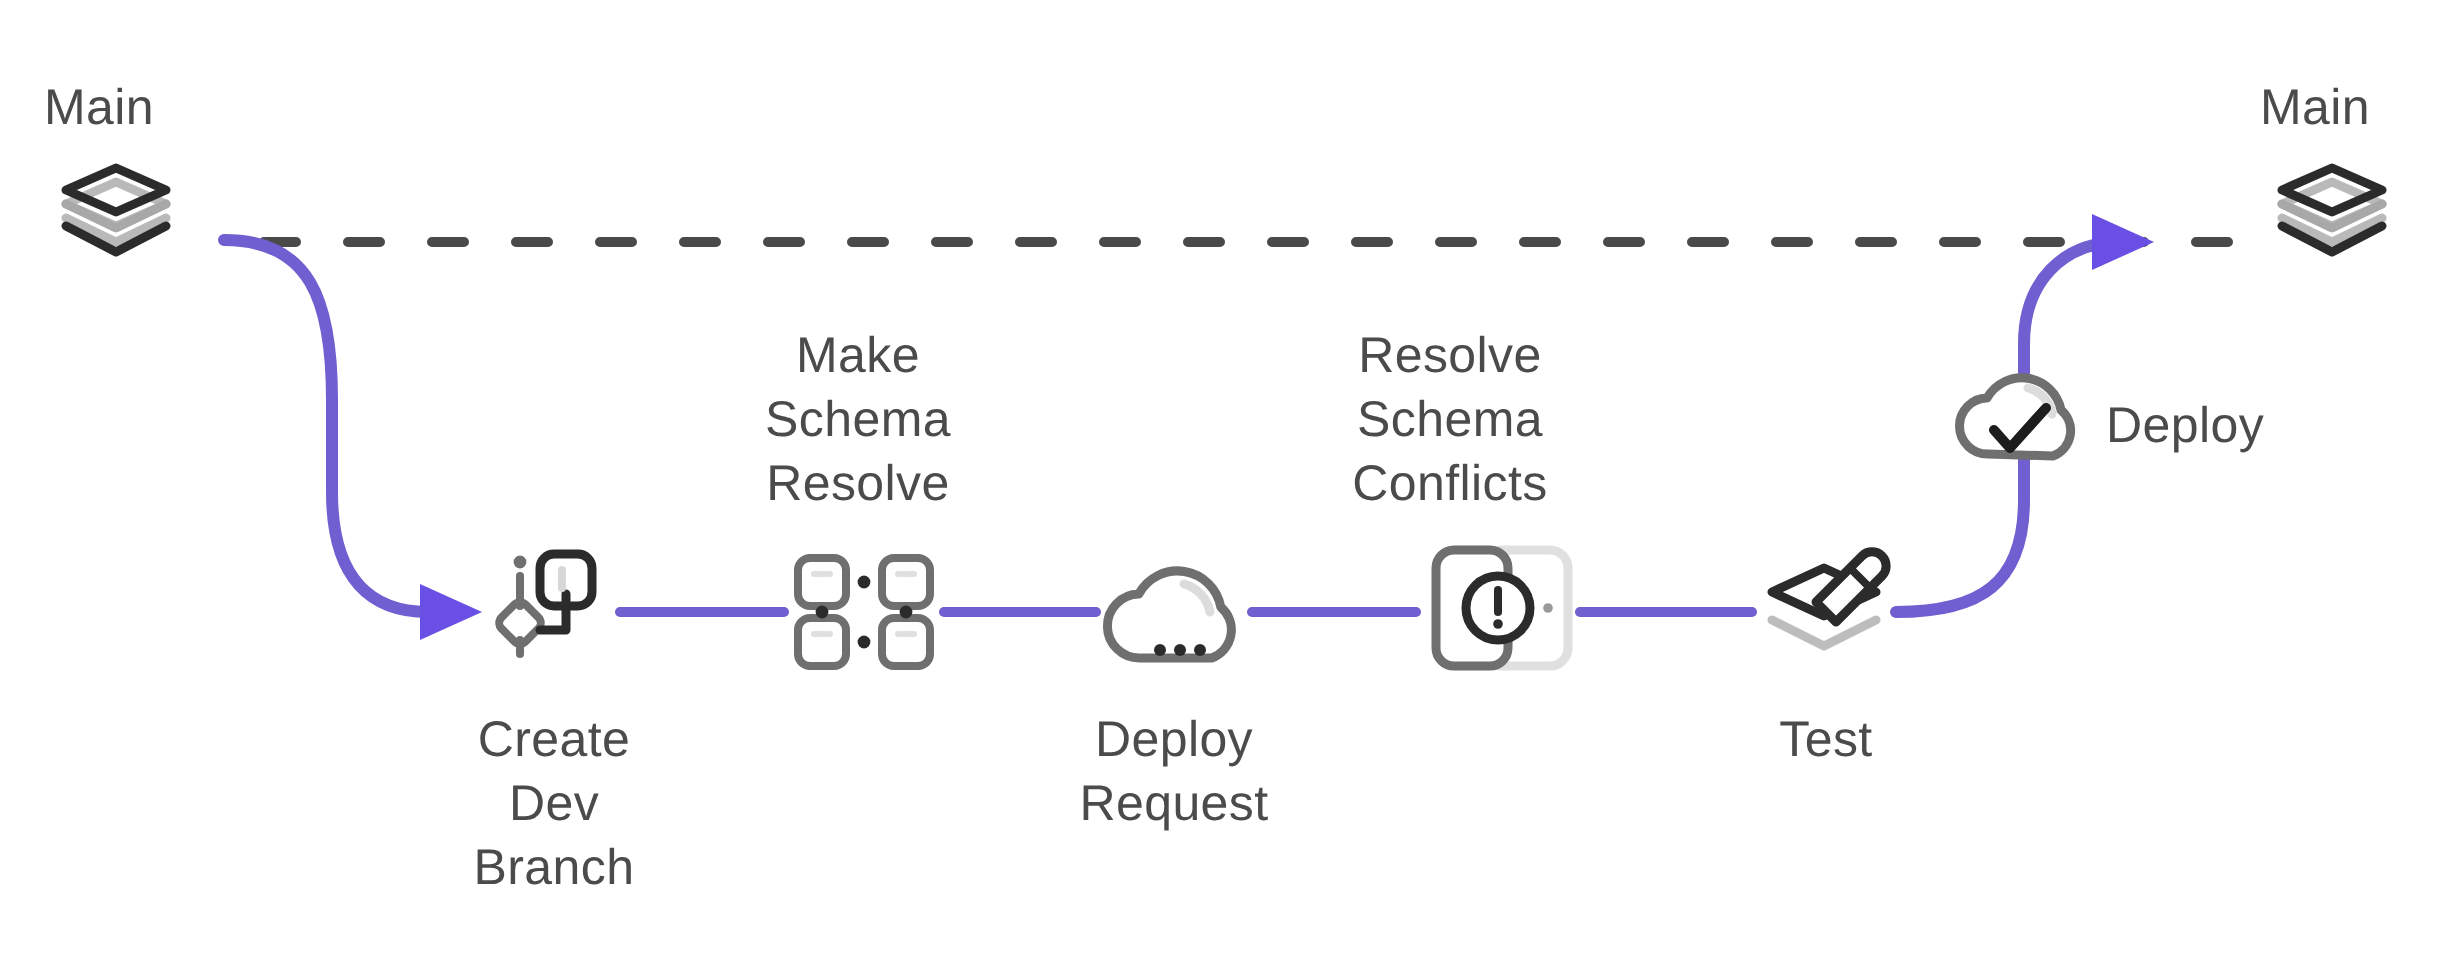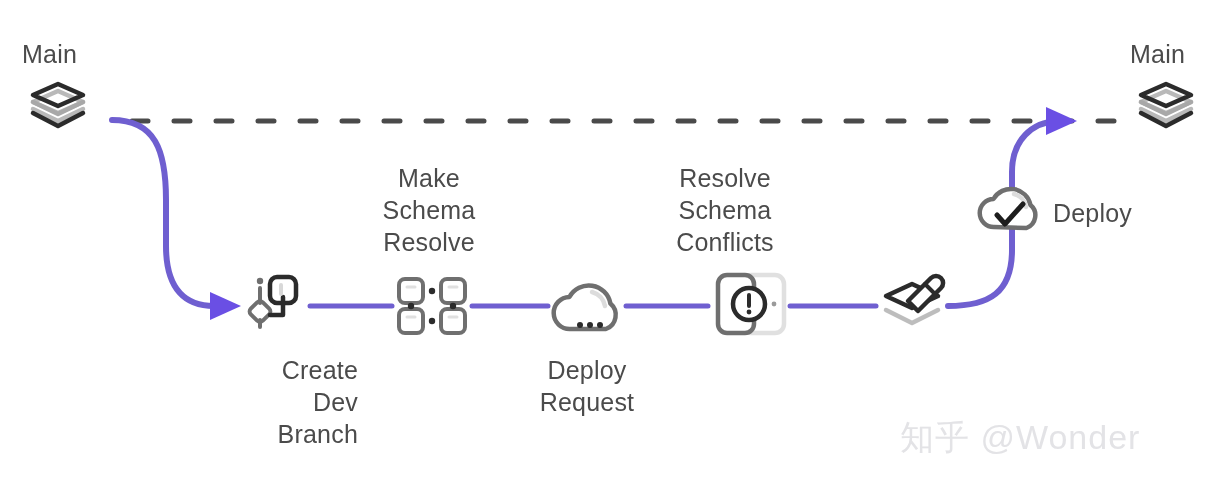--- a/index.html
+++ b/index.html
@@ -32,21 +32,21 @@
     letter-spacing: 0.2px;
     white-space: pre;
     text-align: center;
     font-family: "Liberation Sans", sans-serif;
   }
   .label.left-main  { left: 22px;  top: 38px; text-align: left; }
   .label.right-main { left: 1130px; top: 38px; text-align: left; }
   .label.make-schema    { left: 348px; top: 162px; width: 162px; }
   .label.resolve-schema { left: 644px; top: 162px; width: 162px; }
   .label.deploy-label   { left: 1053px; top: 197px; text-align: left; }
-  .label.create-dev     { left: 196px; top: 354px; width: 162px; text-align: right; }
+  .label.create-dev     { left: 196px; top: 354px; width: 162px; }
   .label.deploy-request { left: 506px; top: 354px; width: 162px; }
   .label.test-label     { left: 832px; top: 354px; width: 162px; }
 
   .watermark {
     position: absolute;
     left: 900px;
     top: 415px;
     font-size: 34px;
     color: #e3e3e6;
     letter-spacing: 1px;
@@ -170,16 +170,16 @@
   <div class="label resolve-schema">Resolve
 Schema
 Conflicts</div>
   <div class="label deploy-label">Deploy</div>
 
   <div class="label create-dev">Create
 Dev
 Branch</div>
   <div class="label deploy-request">Deploy
 Request</div>
+  <div class="label test-label">Test</div>
 
-  <div class="watermark">知乎 @Wonder</div>
 
 </div>
 
 </body></html>

